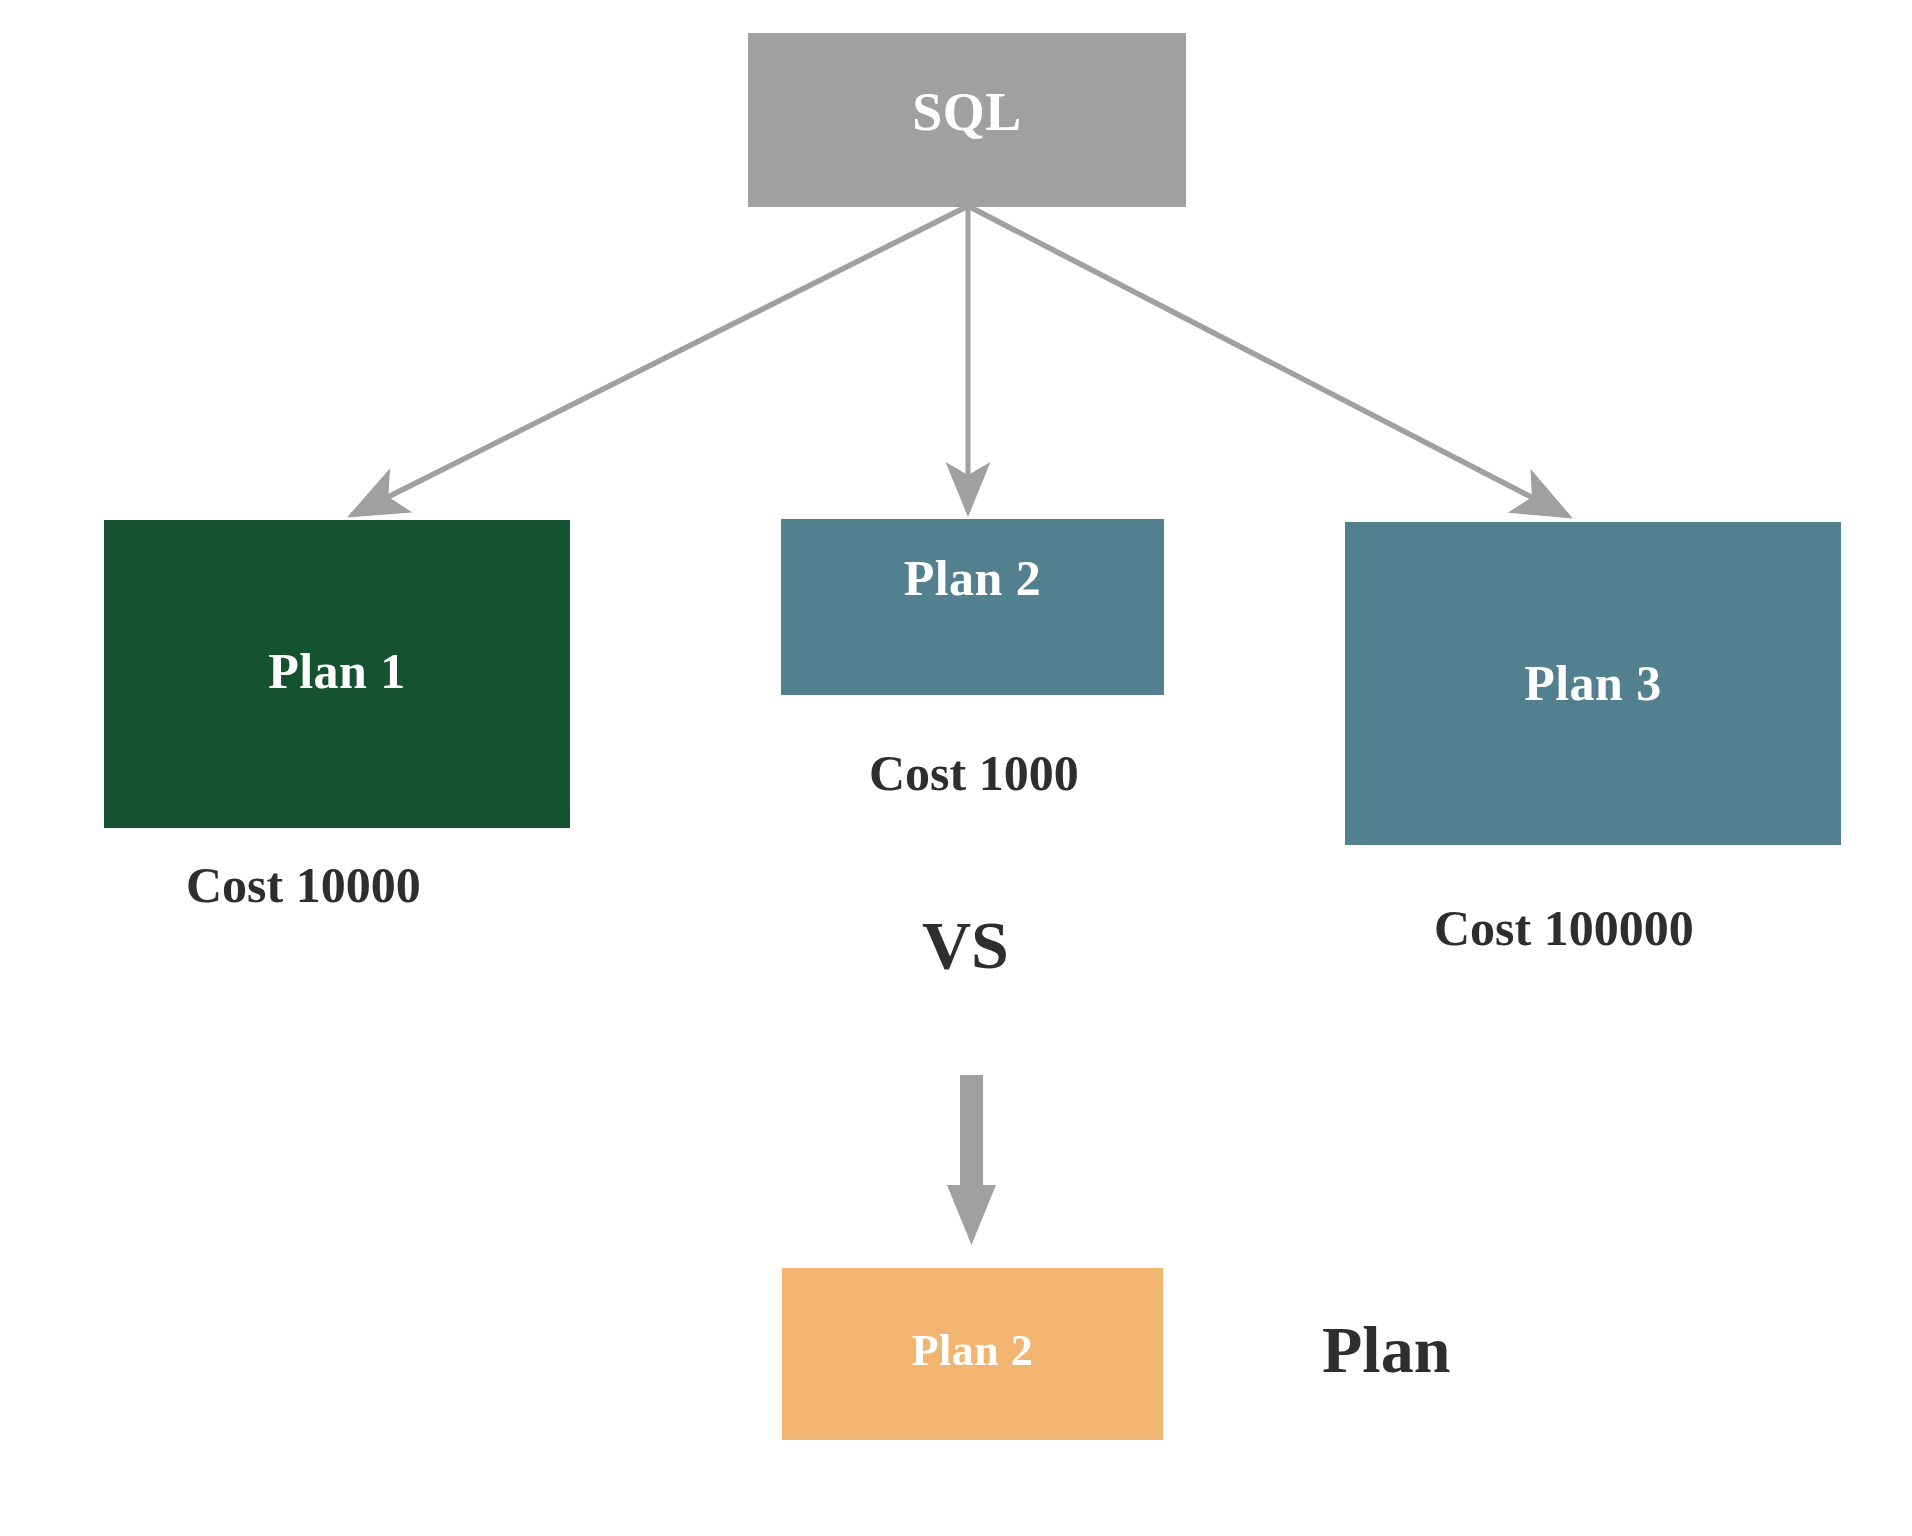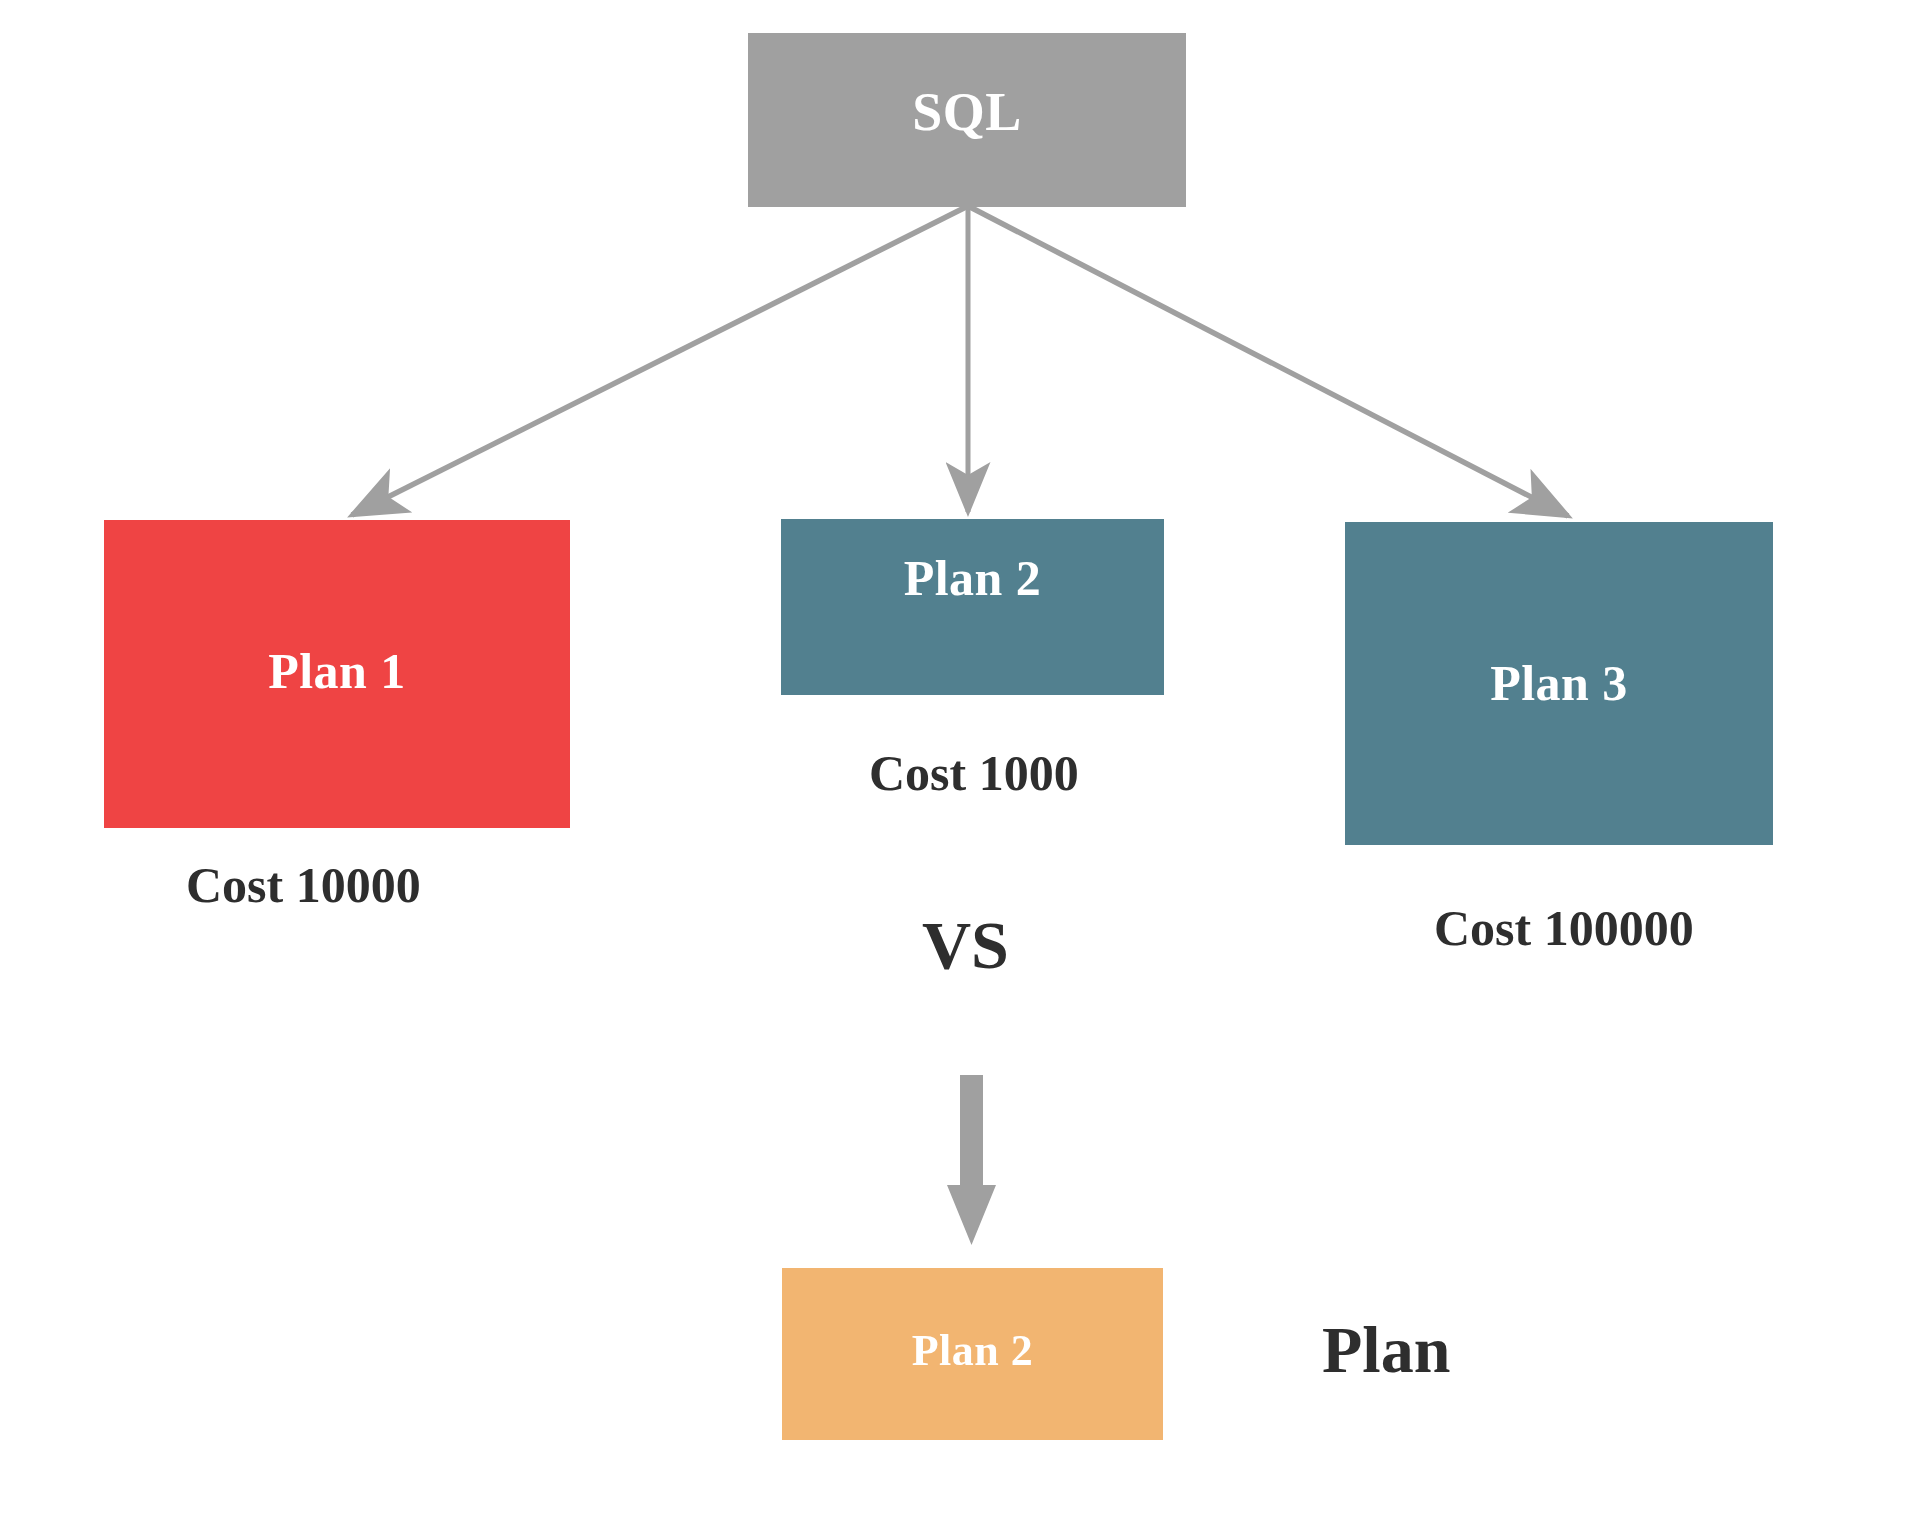--- a/index.html
+++ b/index.html
@@ -63,38 +63,38 @@
     font-size: 54px;
     margin-top: 52px;
   }
 
   
   #node-plan1 {
     left: 104px;
     top: 520px;
     width: 466px;
     height: 308px;
-    background: #ef4444;
+    background: #14532d;
   }
   #node-plan1 .node-label { font-size: 50px; margin-top: -6px; }
 
   #node-plan2 {
     left: 781px;
     top: 519px;
     width: 383px;
     height: 176px;
     background: #52808f;
     align-items: flex-start;
   }
   #node-plan2 .node-label { font-size: 50px; margin-top: 34px; }
 
   #node-plan3 {
     left: 1345px;
     top: 522px;
-    width: 428px;
+    width: 496px;
     height: 323px;
     background: #52808f;
     align-items: center;
   }
   #node-plan3 .node-label { font-size: 50px; margin-top: -2px; }
 
   
   #node-best {
     left: 782px;
     top: 1268px;

